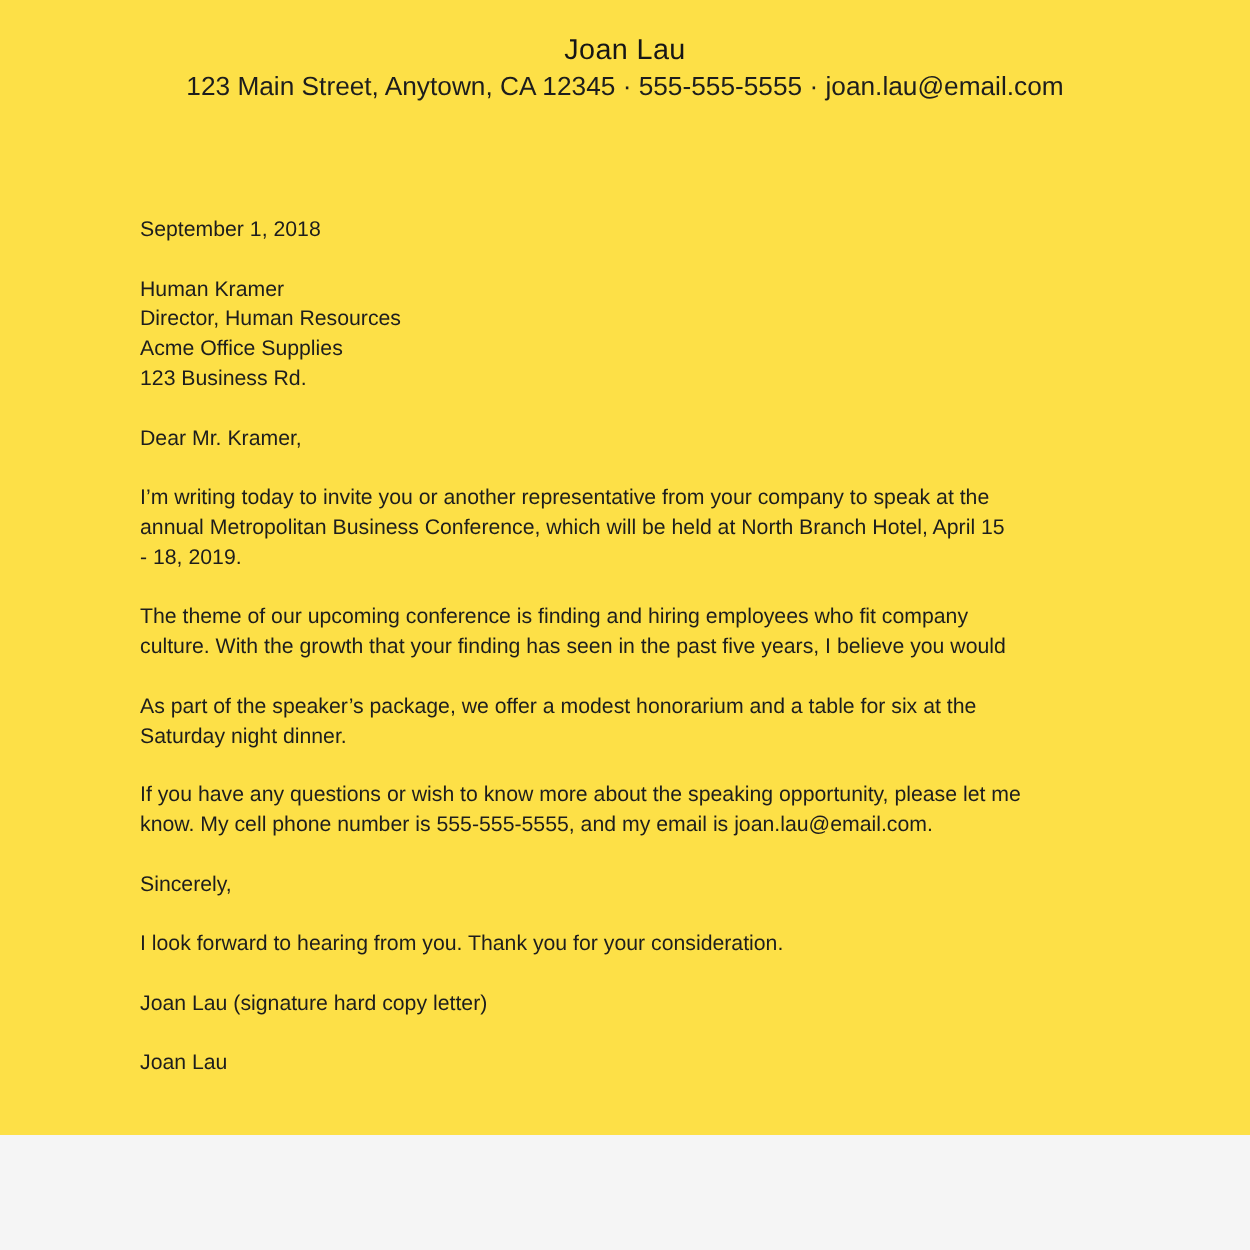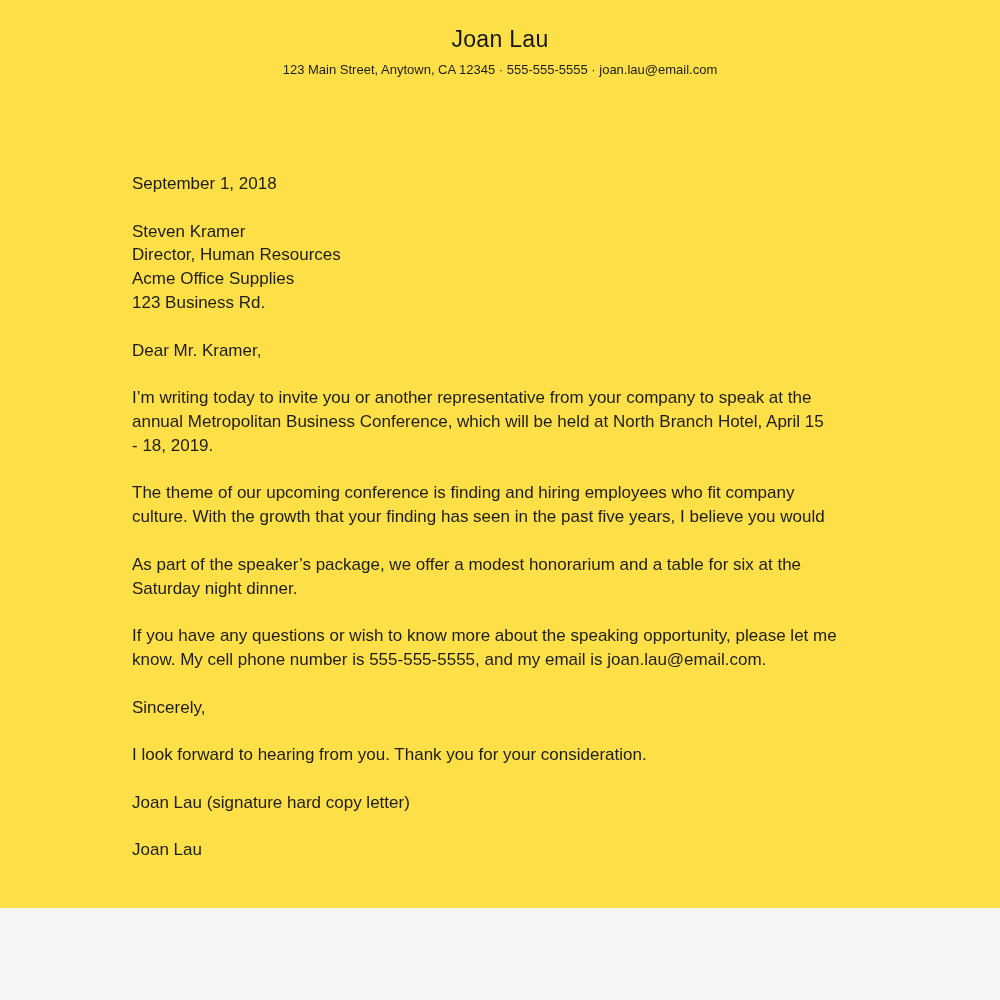--- a/index.html
+++ b/index.html
@@ -19,30 +19,29 @@
     text-align: center;
     padding-top: 25px;
   }
   .letterhead-name {
     font-size: 23px;
     line-height: 29px;
     color: #161616;
     letter-spacing: 0.3px;
   }
   .letterhead-contact {
-    font-size: 13px;
+    font-size: 21px;
     line-height: 19px;
     margin-top: 6px;
     color: #1d1d1d;
   }
   .letter-body {
     padding: 93px 118px 0 112px;
     font-size: 17px;
     line-height: 23.8px;
-    margin-left: 20px;
   }
   .block {
     margin: 0 0 23.8px 0;
     white-space: pre-wrap;
   }
   .block:last-child { margin-bottom: 0; }
 </style>
 </head>
 <body>
 
@@ -50,21 +49,21 @@
 
   <header class="letterhead">
     <div class="letterhead-name">Joan Lau</div>
     <div class="letterhead-contact">123 Main Street, Anytown, CA 12345 · 555-555-5555 · joan.lau@email.com</div>
   </header>
 
   <main class="letter-body">
 
     <div class="block">September 1, 2018</div>
 
-    <div class="block"><div>Steven Kramer</div><div>Director, Human Resources</div><div>Acme Office Supplies</div><div>123 Business Rd.</div></div>
+    <div class="block"><div>Human Kramer</div><div>Director, Human Resources</div><div>Acme Office Supplies</div><div>123 Business Rd.</div></div>
 
     <div class="block">Dear Mr. Kramer,</div>
 
     <div class="block"><div>I’m writing today to invite you or another representative from your company to speak at the</div><div>annual Metropolitan Business Conference, which will be held at North Branch Hotel, April 15</div><div>- 18, 2019.</div></div>
 
     <div class="block"><div>The theme of our upcoming conference is finding and hiring employees who fit company</div><div>culture. With the growth that your finding has seen in the past five years, I believe you would</div></div>
 
     <div class="block"><div>As part of the speaker’s package, we offer a modest honorarium and a table for six at the</div><div>Saturday night dinner.</div></div>
 
     <div class="block"><div>If you have any questions or wish to know more about the speaking opportunity, please let me</div><div>know. My cell phone number is 555-555-5555, and my email is joan.lau@email.com.</div></div>

